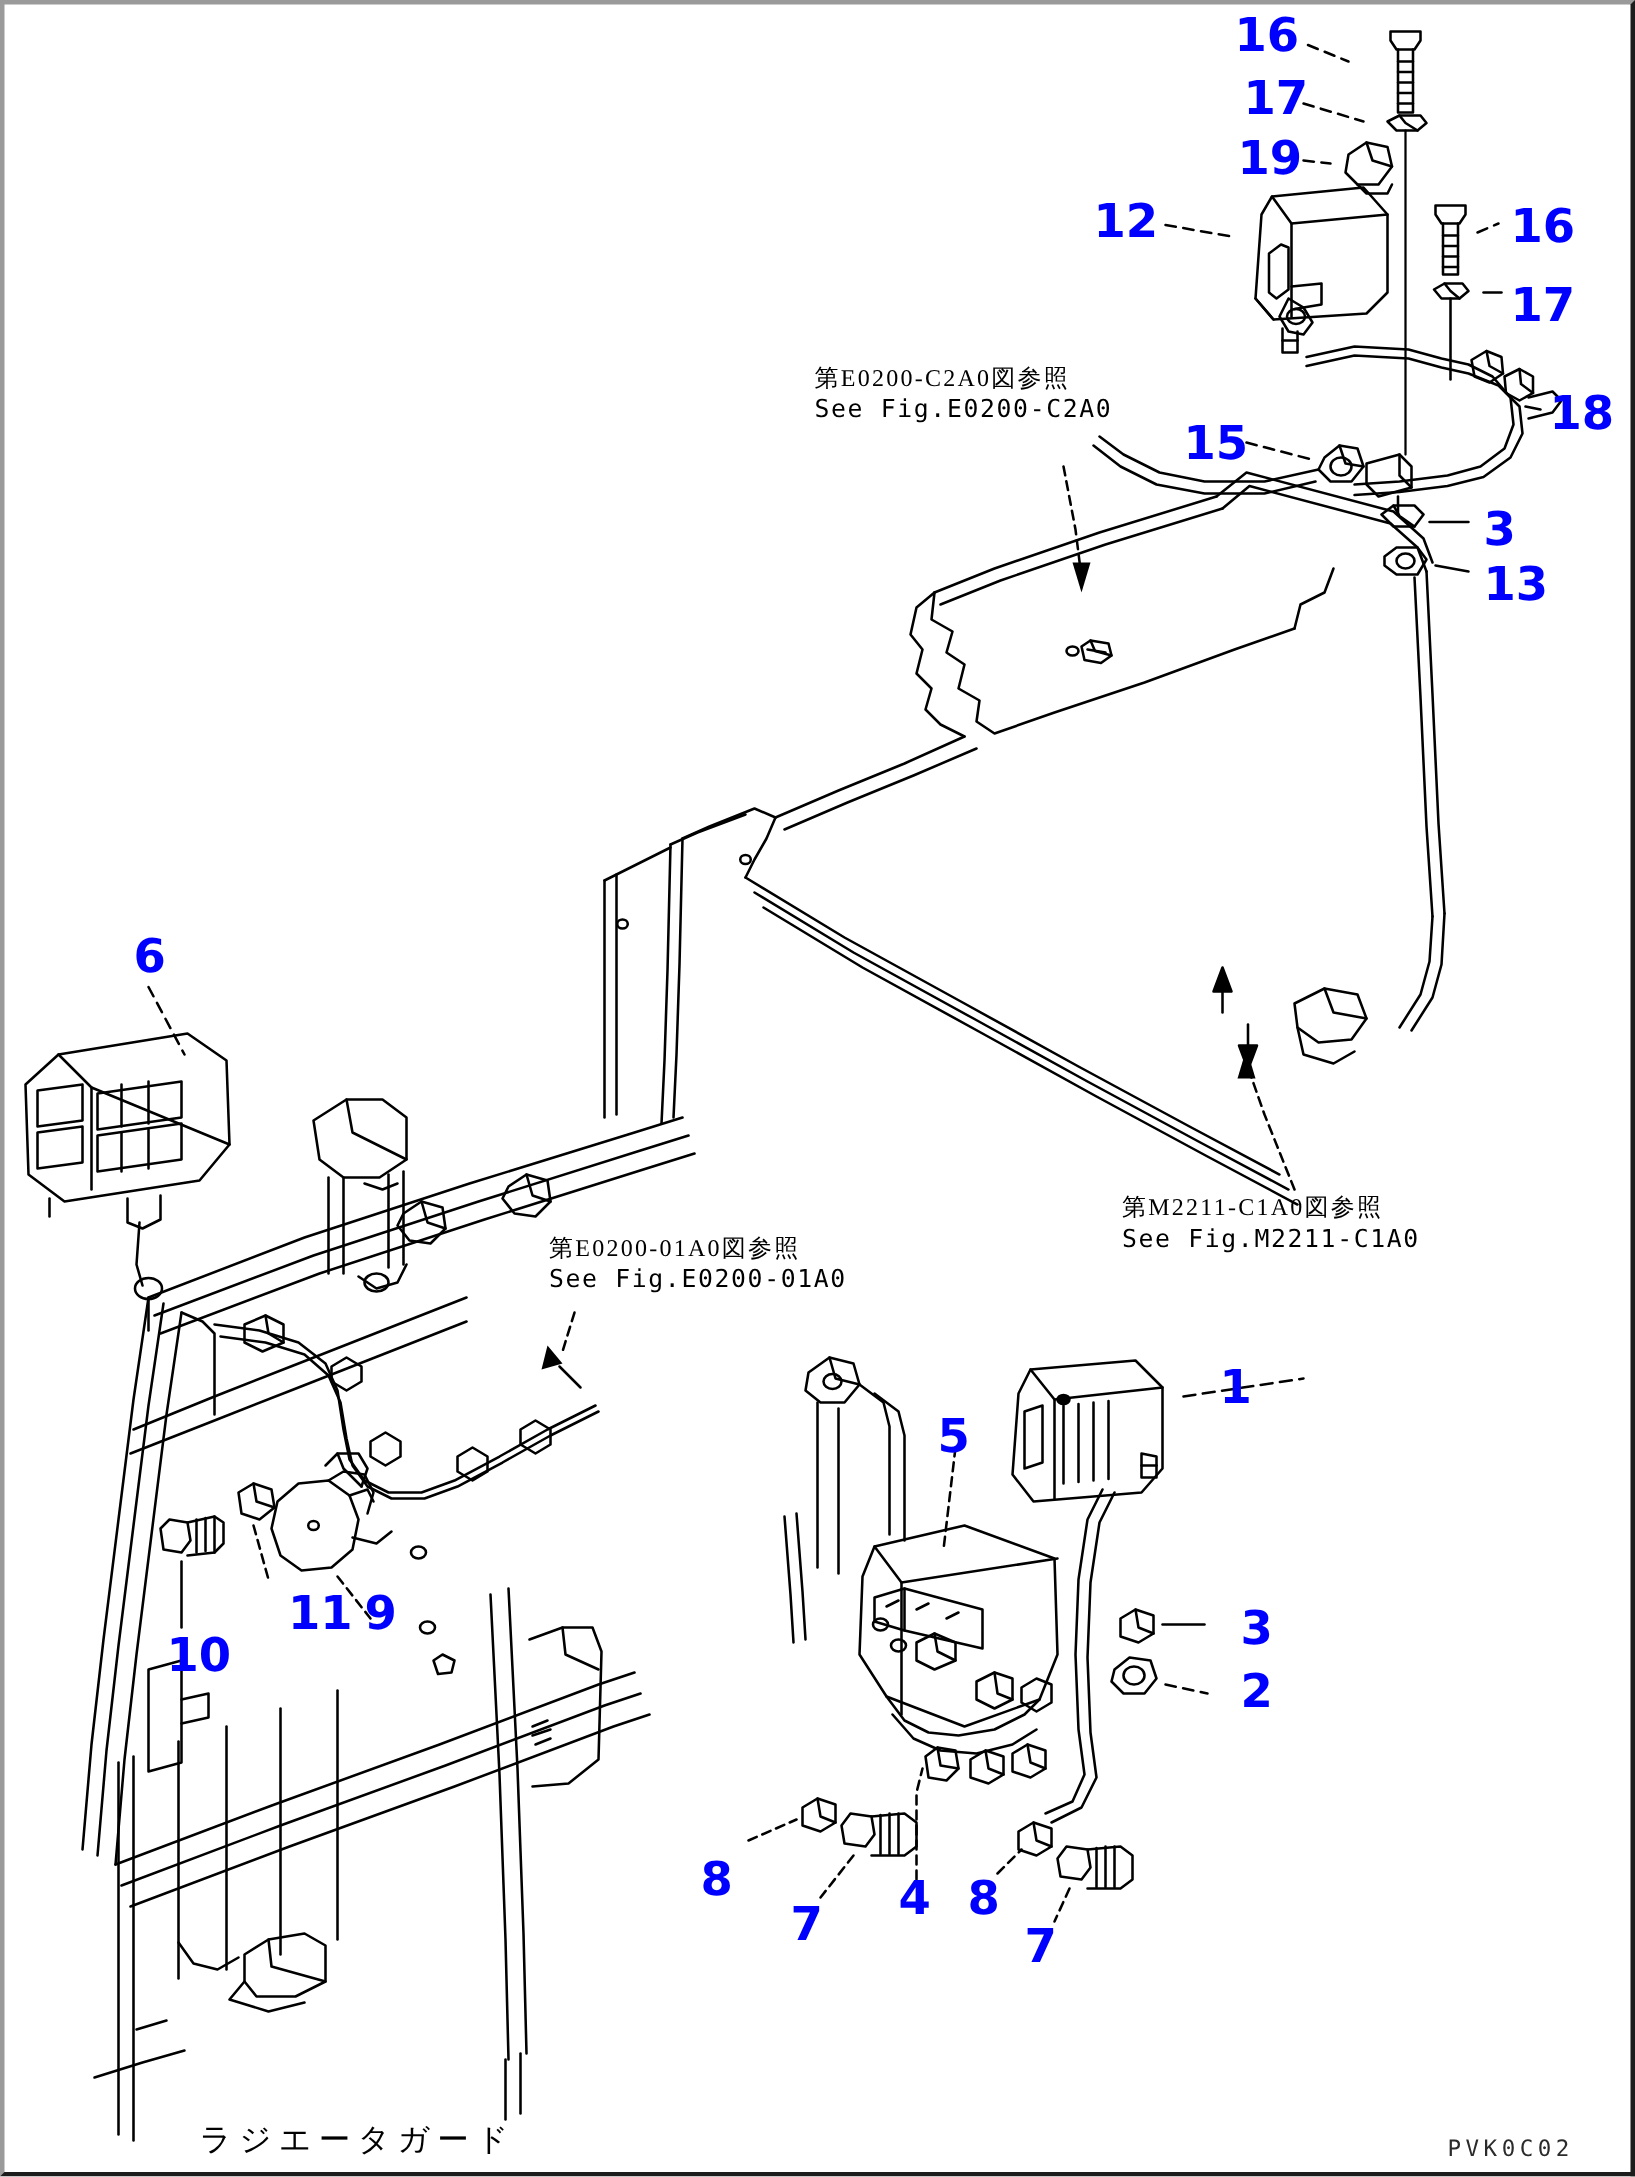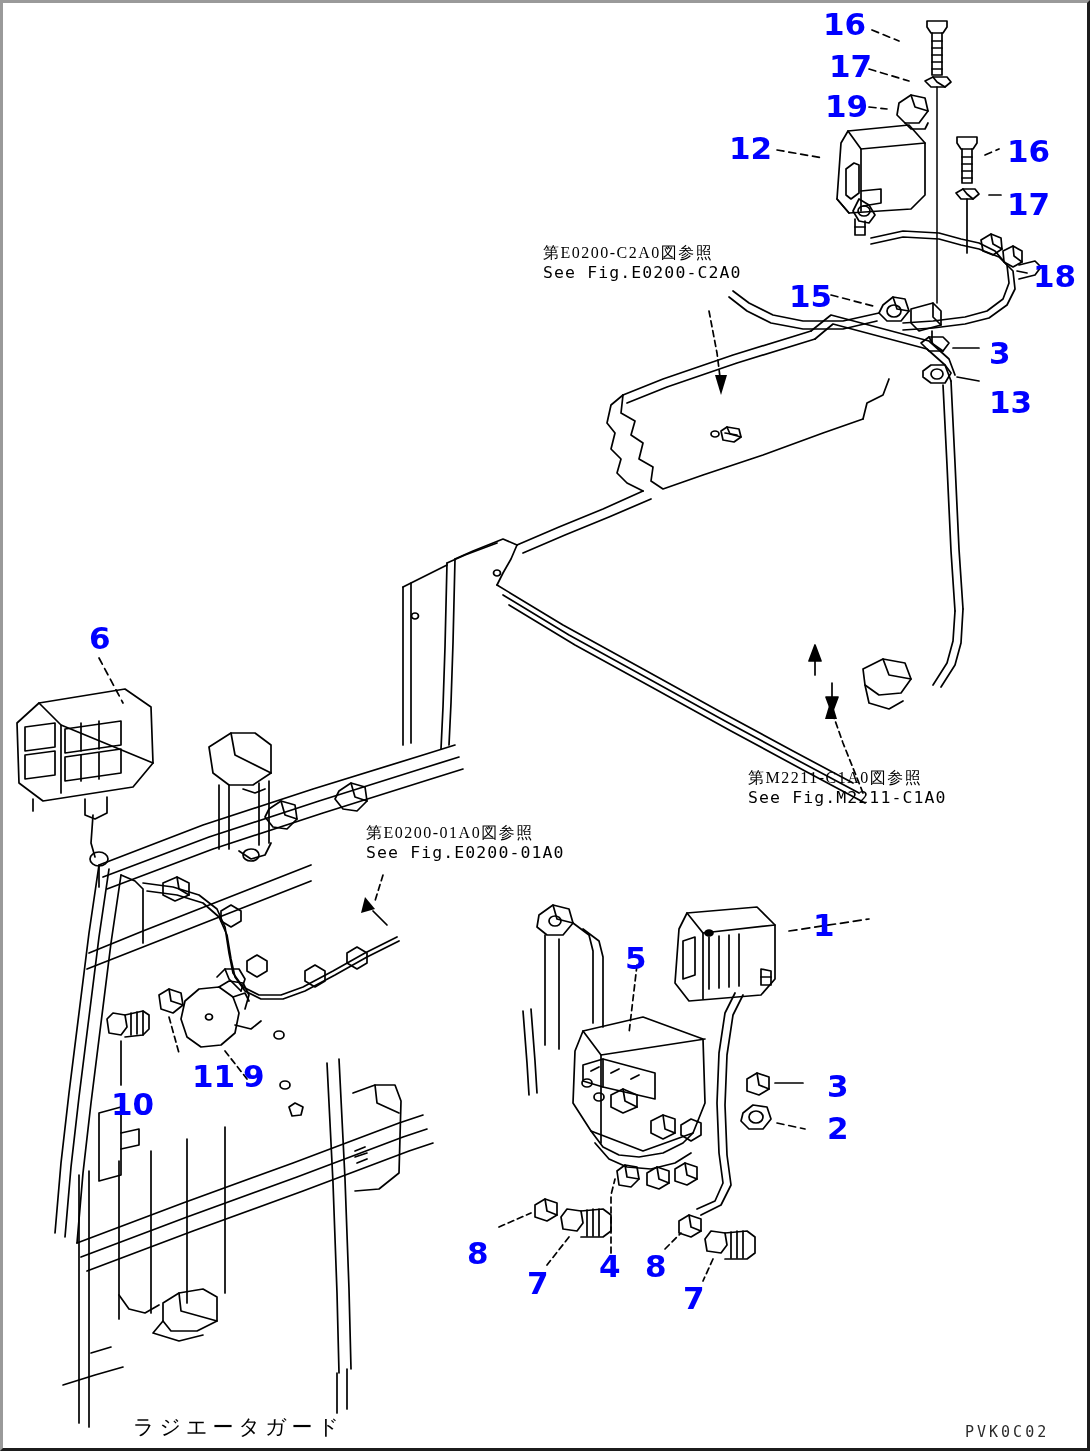--- a/index.html
+++ b/index.html
@@ -461,40 +461,40 @@
   <div id="callout-layer">
       <div class="callout" style="left: 820px; top: 6px;">16</div>
       <div class="callout" style="left: 826px; top: 48px;">17</div>
       <div class="callout" style="left: 822px; top: 88px;">19</div>
       <div class="callout" style="left: 726px; top: 130px;">12</div>
       <div class="callout" style="left: 1004px; top: 133px;">16</div>
       <div class="callout" style="left: 1004px; top: 186px;">17</div>
       <div class="callout" style="left: 1030px; top: 258px;">18</div>
       <div class="callout" style="left: 786px; top: 278px;">15</div>
       <div class="callout" style="left: 986px; top: 335px;">3</div>
-      <div class="callout" style="left: 986px; top: 384px;">13</div>
+      <div class="callout" style="left: 986px; top: 372px;">13</div>
       <div class="callout" style="left: 86px; top: 620px;">6</div>
       <div class="callout" style="left: 810px; top: 907px;">1</div>
       <div class="callout" style="left: 622px; top: 940px;">5</div>
       <div class="callout" style="left: 824px; top: 1068px;">3</div>
       <div class="callout" style="left: 824px; top: 1110px;">2</div>
       <div class="callout" style="left: 166px; top: 1058px; margin-left: 23px;">11</div>
       <div class="callout" style="left: 240px; top: 1058px;">9</div>
       <div class="callout" style="left: 108px; top: 1086px;">10</div>
       <div class="callout" style="left: 464px; top: 1235px;">8</div>
       <div class="callout" style="left: 524px; top: 1265px;">7</div>
       <div class="callout" style="left: 596px; top: 1248px;">4</div>
       <div class="callout" style="left: 642px; top: 1248px;">8</div>
       <div class="callout" style="left: 680px; top: 1280px;">7</div>
     </div>
 
   <div id="refnote-layer">
       <div class="refnote" style="left: 540px; top: 240px;"><div class="jp">第E0200-C2A0図参照</div><div>See Fig.E0200-C2A0</div></div>
       <div class="refnote" style="left: 322px; top: 820px; margin-left: 41px;"><div class="jp">第E0200-01A0図参照</div><div>See Fig.E0200-01A0</div></div>
-      <div class="refnote" style="left: 745px; top: 765px;"><div class="jp">第M2211-C1A0図参照</div><div>See Fig.M2211-C1A0</div></div>
+      <div class="refnote" style="left: 745px; top: 793px;"><div class="jp">第M2211-C1A0図参照</div><div>See Fig.M2211-C1A0</div></div>
     </div>
 
   <div class="titlenote" style="left:130px;top:1368px;">
     <div class="jp">ラジエータガード</div>
     
   </div>
 
   <div class="watermark" style="left:962px;top:1420px;">PVK0C02</div>
 
 </div>

